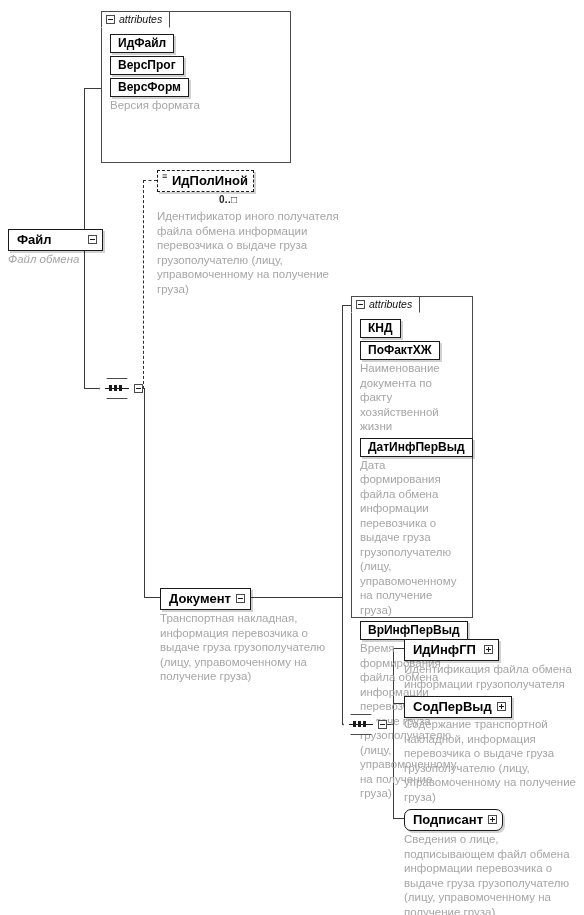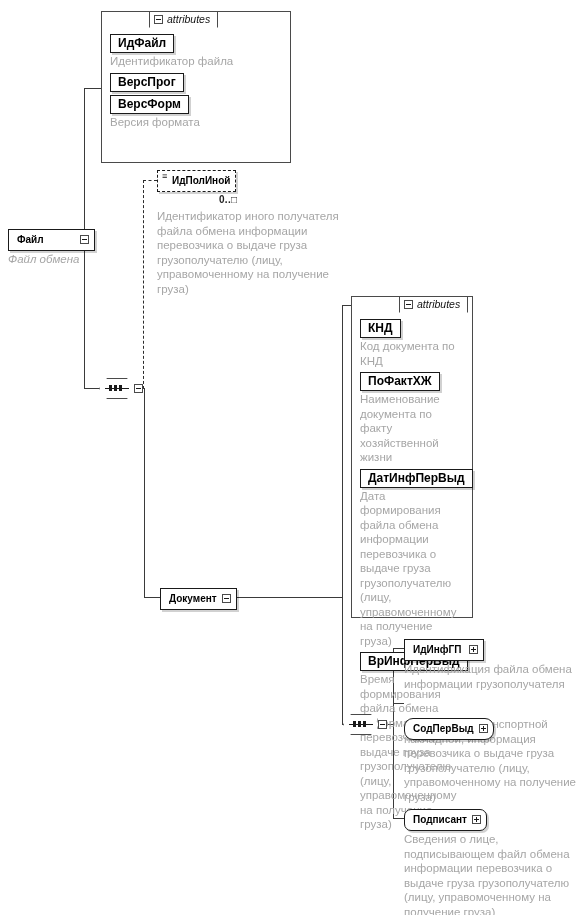--- a/index.html
+++ b/index.html
@@ -34,21 +34,20 @@
     height:17px;
     padding:0 7px 0 4px;
     border:1px solid #4a4a4a;
     border-bottom:1px solid #ffffff;
     background:#ffffff;
     display:flex;
     align-items:center;
     gap:4px;
     box-sizing:border-box;
     z-index:3;
-    margin-left:48px;
   }
   .attr-tab .lbl{
     font-style:italic;
     font-size:10.5px;
     color:#111;
     line-height:1;
     white-space:nowrap;
   }
   .attr-body{
     padding:19px 6px 5px 8px;
@@ -110,21 +109,21 @@
     border:1.6px solid #1a1a1a;
     background:#ffffff;
     padding:2px 5px 3px 8px;
     box-shadow:2px 2px 0 rgba(0,0,0,0.18);
     box-sizing:border-box;
     white-space:nowrap;
     z-index:2;
   }
   .node .nm{
     font-weight:bold;
-    font-size:10px;
+    font-size:13px;
     color:#000;
     line-height:15px;
   }
 
   
   .node.opt{
     border:1.4px dashed #1a1a1a;
     padding-left:14px;
   }
   .node.opt .eqmark{
@@ -221,21 +220,20 @@
 
   <div class="attr-box" style="left:101px;top:11px;width:190px;height:152px;">
     <div class="attr-tab">
       <span class="tgl"></span>
       <span class="lbl">attributes</span>
     </div>
     <div class="attr-body">
       <div class="chip-wrap">
         <span class="chip">ИдФайл</span>
       </div>
-      <div class="desc">Идентификатор файла</div>
       <div class="chip-wrap">
         <span class="chip">ВерсПрог</span>
       </div>
       <div class="chip-wrap">
         <span class="chip">ВерсФорм</span>
       </div>
       <div class="desc">Версия формата</div>
     </div>
   </div>
 
@@ -265,59 +263,59 @@
 
   <div class="attr-box" style="left:351px;top:296px;width:122px;height:322px;">
     <div class="attr-tab">
       <span class="tgl"></span>
       <span class="lbl">attributes</span>
     </div>
     <div class="attr-body">
       <div class="chip-wrap">
         <span class="chip">КНД</span>
       </div>
-      <div class="desc">Код документа по КНД</div>
       <div class="chip-wrap">
         <span class="chip">ПоФактХЖ</span>
       </div>
       <div class="desc">Наименование документа по факту хозяйственной жизни</div>
       <div class="chip-wrap">
         <span class="chip">ДатИнфПерВыд</span>
       </div>
       <div class="desc">Дата формирования файла обмена информации перевозчика о выдаче груза грузополучателю (лицу, управомоченному на получение груза)</div>
       <div class="chip-wrap">
         <span class="chip">ВрИнфПерВыд</span>
       </div>
       <div class="desc">Время формирования файла обмена информации перевозчика о выдаче груза грузополучателю (лицу, управомоченному на получение груза)</div>
     </div>
   </div>
 
   <div class="node" style="left:160px;top:588px;">
     <span class="nm">Документ</span>
     <span class="tgl"></span>
   </div>
+  <div class="node-desc" style="left:160px;top:611px;width:175px;">Транспортная накладная, информация перевозчика о выдаче груза грузополучателю (лицу, управомоченному на получение груза)</div>
 
   <div class="seq" style="left:343px;top:714px;">
     <span class="body"></span>
     <span class="bar"></span>
     <span class="dots">
         <i></i>
         <i></i>
         <i></i>
       </span>
     <span class="tgl"></span>
   </div>
 
   <div class="node" style="left:404px;top:639px;gap:8px;">
     <span class="nm">ИдИнфГП</span>
     <span class="tgl plus"></span>
   </div>
   <div class="node-desc" style="left:404px;top:662px;width:175px;">Идентификация файла обмена информации грузополучателя</div>
 
-  <div class="node" style="left:404px;top:718px;border-radius:9px;">
+  <div class="node" style="left:404px;top:696px;">
     <span class="nm">СодПерВыд</span>
     <span class="tgl plus"></span>
   </div>
   <div class="node-desc" style="left:404px;top:717px;width:175px;">Содержание транспортной накладной, информация перевозчика о выдаче груза грузополучателю (лицу, управомоченному на получение груза)</div>
 
   <div class="node" style="left:404px;top:809px;border-radius:7px;">
     <span class="nm">Подписант</span>
     <span class="tgl plus"></span>
   </div>
   <div class="node-desc" style="left:404px;top:832px;width:175px;">Сведения о лице, подписывающем файл обмена информации перевозчика о выдаче груза грузополучателю (лицу, управомоченному на получение груза)</div>

